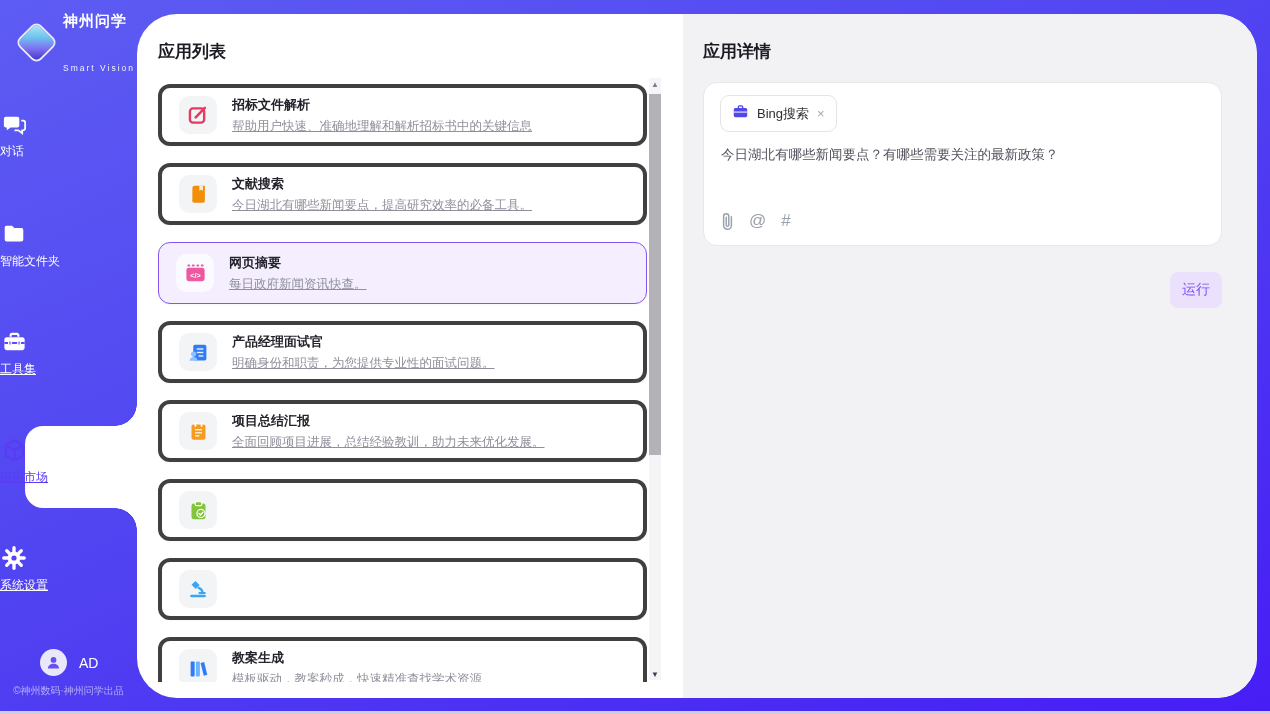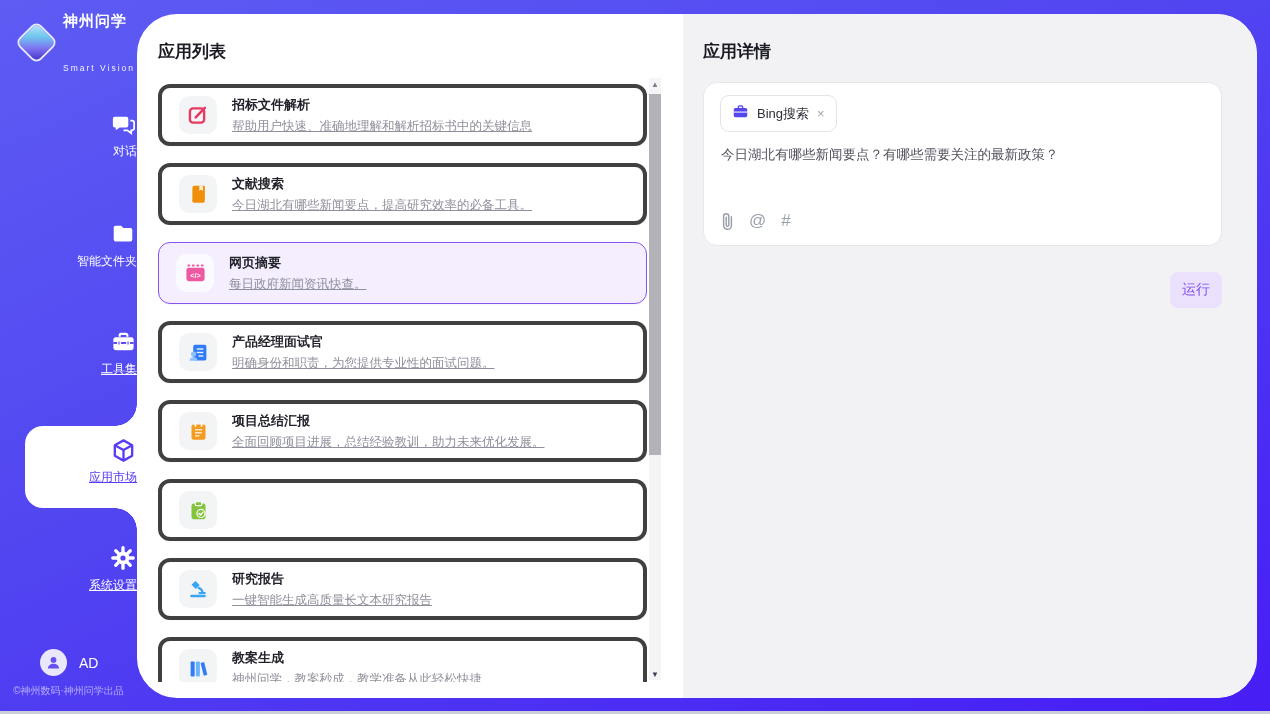--- a/index.html
+++ b/index.html
@@ -18,21 +18,21 @@
   .logo-gem .gem {
     position:absolute; left:5px; top:5px; width:27px; height:27px; transform:rotate(45deg);
     border-radius:5px;
     background:linear-gradient(135deg,#bfe6f7 0%,#6ec6ee 35%,#7e74f2 65%,#3c2ec0 100%);
     box-shadow:0 0 0 2px rgba(255,255,255,.85);
   }
   .logo-texts { display:flex; flex-direction:column; line-height:1.1;gap:32px; }
   .logo-name { color:#fff; font-weight:bold; font-size:15px; letter-spacing:1px; }
   .logo-tagline { color:rgba(255,255,255,.92); font-size:8.5px; letter-spacing:2px; margin-top:2px; }
 
-  .nav-item { position:absolute; left:0; width:137px; display:flex; flex-direction:column; align-items:flex-end; cursor:pointer; z-index:3; }
+  .nav-item { position:absolute; left:0; width:137px; display:flex; flex-direction:column; align-items:flex-start; cursor:pointer; z-index:3; }
   .nav-item .nav-ic { width:28px; height:28px; display:flex; align-items:center; justify-content:center; }
   .nav-item .nav-label { margin-top:5px; font-size:12px; color:#fff; }
   .nav-item .nav-label.u { text-decoration:underline; }
   .nav-item.active .nav-label { color:#5b3bf5; }
 
   .nav-bubble { position:absolute; left:25px; right:0; top:426px; height:82px; background:#fff; border-radius:18px 0 0 18px; z-index:2; }
   .nav-bubble::before { content:""; position:absolute; right:0; top:-22px; width:22px; height:22px;
     background:radial-gradient(circle at 0 0, rgba(0,0,0,0) 21.5px, #fff 22px); }
   .nav-bubble::after { content:""; position:absolute; right:0; bottom:-22px; width:22px; height:22px;
     background:radial-gradient(circle at 0 100%, rgba(0,0,0,0) 21.5px, #fff 22px); }
@@ -257,36 +257,32 @@
       </div>
       <div class="card">
         <div class="icon-sq">
           <svg width="22" height="22" viewBox="0 0 24 24">
             <path d="M9.2 3.2l4.6 4.6-4.2 4.2-4.6-4.6z" fill="#35a5f5"></path>
             <path d="M12 10.5c3.2 1 5 3.2 5 6" fill="none" stroke="#35a5f5" stroke-width="2.4"></path>
             <rect x="3.5" y="18.2" width="17" height="2.8" rx="1.4" fill="#35a5f5"></rect>
             <rect x="12.5" y="15.2" width="8" height="2.2" rx="1.1" fill="#35a5f5"></rect>
           </svg>
         </div>
-        <div class="card-texts">
-          <div class="card-title">研究报告</div>
-          <div class="card-desc">一键智能生成高质量长文本研究报告</div>
-        </div>
       </div>
       <div class="card">
         <div class="icon-sq">
           <svg width="21" height="21" viewBox="0 0 24 24">
             <rect x="3" y="4" width="4.6" height="17" rx="1" fill="#2f7cf6"></rect>
             <rect x="9" y="4" width="4.6" height="17" rx="1" fill="#6ab4ff"></rect>
             <path d="M14.6 5.6l4.4-1.2 4 15.8-4.4 1.2z" fill="#2f7cf6" transform="scale(0.92) translate(1,0.5)"></path>
           </svg>
         </div>
         <div class="card-texts">
           <div class="card-title">教案生成</div>
-          <div class="card-desc">神州问学，教案秒成，教学准备从此轻松快捷</div>
+          <div class="card-desc">模板驱动，教案秒成，快速精准查找学术资源</div>
         </div>
       </div>
     </div>
 
   <div class="vscrollbar">
     <div class="vscroll-up">▲</div>
     <div class="vscroll-thumb"></div>
     <div class="vscroll-down">▼</div>
   </div>
 

